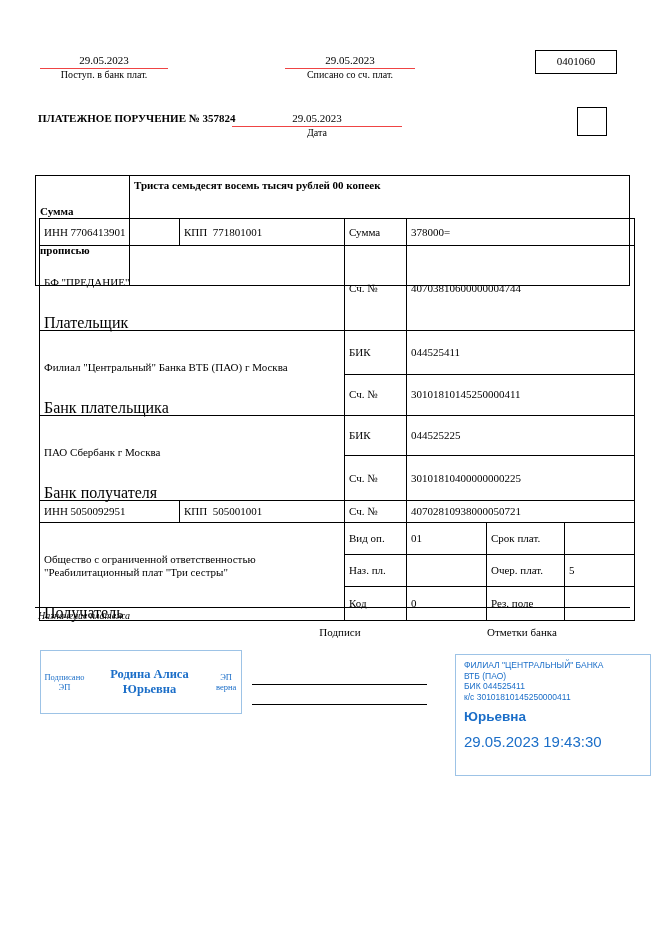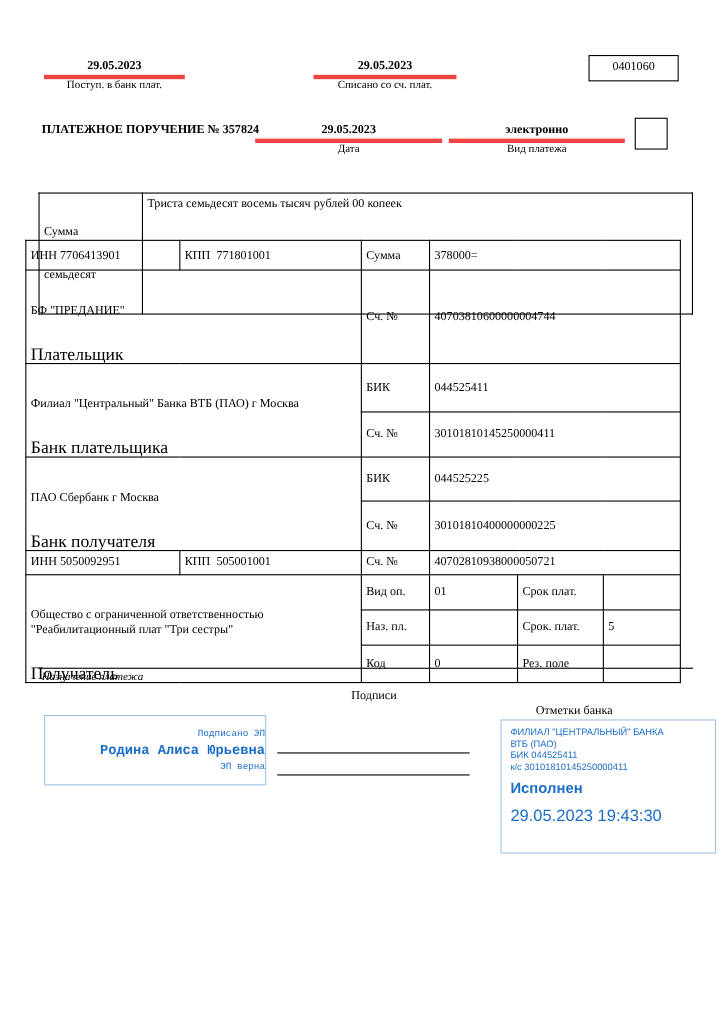--- a/index.html
+++ b/index.html
@@ -2,33 +2,33 @@
 <html><head>
 <meta charset="utf-8">
 <style>
   html,body{margin:0;padding:0;background:#ffffff;}
   .page{position:relative;width:660px;height:933px;background:#fff;
         font-family:"Liberation Serif","DejaVu Serif",serif;font-size:11px;color:#000;overflow:hidden;}
   .abs{position:absolute;}
   .center{text-align:center;}
   .bold{font-weight:bold;}
   .small{font-size:10px;}
-  .u-line{border-bottom:4px solid #ef4444;padding-bottom:1px;min-height:13px;font-weight:bold;}
+  .u-line{border-bottom:1px solid #ef4444;padding-bottom:1px;min-height:13px;}
   .code-box{border:1px solid #000;text-align:center;line-height:20px;}
   .empty-box{border:1px solid #000;}
   table{border-collapse:collapse;table-layout:fixed;}
   .main-table td,.words-table td{border:1px solid #000;padding:2px 4px;vertical-align:middle;
         white-space:pre-wrap;font-size:11px;line-height:13px;}
-  .words-table td{vertical-align:top;padding-top:3px;}
+  .words-table td{vertical-align:top;padding-top:3px;font-weight:bold;}
   td.rel{position:relative;vertical-align:top;padding-top:4px;}
   .sublabel{position:absolute;left:4px;bottom:1px;font-size:16px;}
   .hr{border-top:1px solid #000;height:0;}
   .sig-line{border-top:1px solid #000;height:0;}
-  .esign{border:1px solid #9dc3e6;color:#1b6ec8;display:flex;flex-direction:column;align-items:flex-end;
-        justify-content:center;gap:3px;font-family:Liberation Mono, monospace;text-align:center;}
+  .esign{border:1px solid #9dc3e6;color:#1b6ec8;display:flex;flex-direction:row;align-items:center;
+        justify-content:center;gap:3px;font-family:Liberation Serif, serif;text-align:center;}
   .esign-small{font-size:8.5px;}
   .esign-name{font-size:12.5px;font-weight:bold;}
   .bank-stamp{border:1px solid #9dc3e6;color:#1b6ec8;padding:5px 8px;font-family:"Liberation Sans",sans-serif;}
   .bs-small{font-size:8.5px;line-height:10.5px;}
   .bs-status{font-size:13.5px;font-weight:bold;margin-top:7px;}
   .bs-datetime{font-size:15px;margin-top:9px;}
 </style>
 </head>
 <body>
 
@@ -42,39 +42,35 @@
     <div class="u-line center">29.05.2023</div>
     <div class="center small">Списано со сч. плат.</div>
   </div>
   <div class="abs code-box" style="left:535px;top:50px;width:80px;height:22px;text-align:center;">0401060</div>
 
   <div class="abs bold" style="left:38px;top:112px;">ПЛАТЕЖНОЕ ПОРУЧЕНИЕ № 357824</div>
   <div class="abs" style="left:232px;top:112px;width:170px;">
     <div class="u-line center">29.05.2023</div>
     <div class="center small">Дата</div>
   </div>
-  <div class="abs" style="left:408px;top:112px;width:160px;">
-    <div class="u-line center">электронно</div>
-    <div class="center small">Вид платежа</div>
-  </div>
   <div class="abs empty-box" style="left:577px;top:107px;width:28px;height:27px;"></div>
 
   <table class="words-table abs" style="left:35px;top:175px;width:595px;">
     <tbody>
     <tr style="height:43px;">
       <td style="width:85px;">
         <div>Сумма</div>
-        <div>семьдесят</div>
+        <div>прописью</div>
       </td>
       <td>Триста семьдесят восемь тысяч рублей 00 копеек</td>
     </tr>
     </tbody>
   </table>
 
-  <table class="main-table abs" style="left:23px;top:218px;width:595px;">
+  <table class="main-table abs" style="left:39px;top:218px;width:595px;">
     <colgroup>
       <col style="width:140px">
         <col style="width:165px">
         <col style="width:62px">
       <col style="width:80px">
         <col style="width:78px">
         <col style="width:70px">
     </colgroup>
     <tbody>
     <tr style="height:27px;">
@@ -127,49 +123,49 @@
         <div class="sublabel">Получатель</div>
       </td>
       <td>Вид оп.</td>
       <td>01</td>
       <td>Срок плат.</td>
       <td></td>
     </tr>
     <tr style="height:24px;">
       <td>Наз. пл.</td>
       <td></td>
-      <td>Срок. плат.</td>
+      <td>Очер. плат.</td>
       <td>5</td>
     </tr>
     <tr style="height:25px;">
       <td>Код</td>
       <td>0</td>
       <td>Рез. поле</td>
       <td></td>
     </tr>
     </tbody>
   </table>
 
   <div class="abs hr" style="left:35px;top:607px;width:595px;"></div>
   <div class="abs small" style="left:38px;top:610px;font-style:italic;">Назначение платежа</div>
 
   <div class="abs center" style="left:280px;top:626px;width:120px;">Подписи</div>
-  <div class="abs center" style="left:460px;top:626px;width:124px;margin-top:14px;">Отметки банка</div>
+  <div class="abs center" style="left:460px;top:626px;width:124px;">Отметки банка</div>
 
   <div class="abs esign" style="left:40px;top:650px;width:200px;height:62px;">
     <div class="esign-small">Подписано ЭП</div>
     <div class="esign-name">Родина Алиса Юрьевна</div>
     <div class="esign-small">ЭП верна</div>
   </div>
 
   <div class="abs sig-line" style="left:252px;top:684px;width:175px;"></div>
   <div class="abs sig-line" style="left:252px;top:704px;width:175px;"></div>
 
   <div class="abs bank-stamp" style="left:455px;top:654px;width:178px;height:110px;">
     <div class="bs-small">ФИЛИАЛ "ЦЕНТРАЛЬНЫЙ" БАНКА</div>
     <div class="bs-small">ВТБ (ПАО)</div>
     <div class="bs-small">БИК 044525411</div>
     <div class="bs-small">к/с 30101810145250000411</div>
-    <div class="bs-status">Исполнен</div>
+    <div class="bs-status">Юрьевна</div>
     <div class="bs-datetime">29.05.2023 19:43:30</div>
   </div>
 
 </div>
 
 </body></html>

